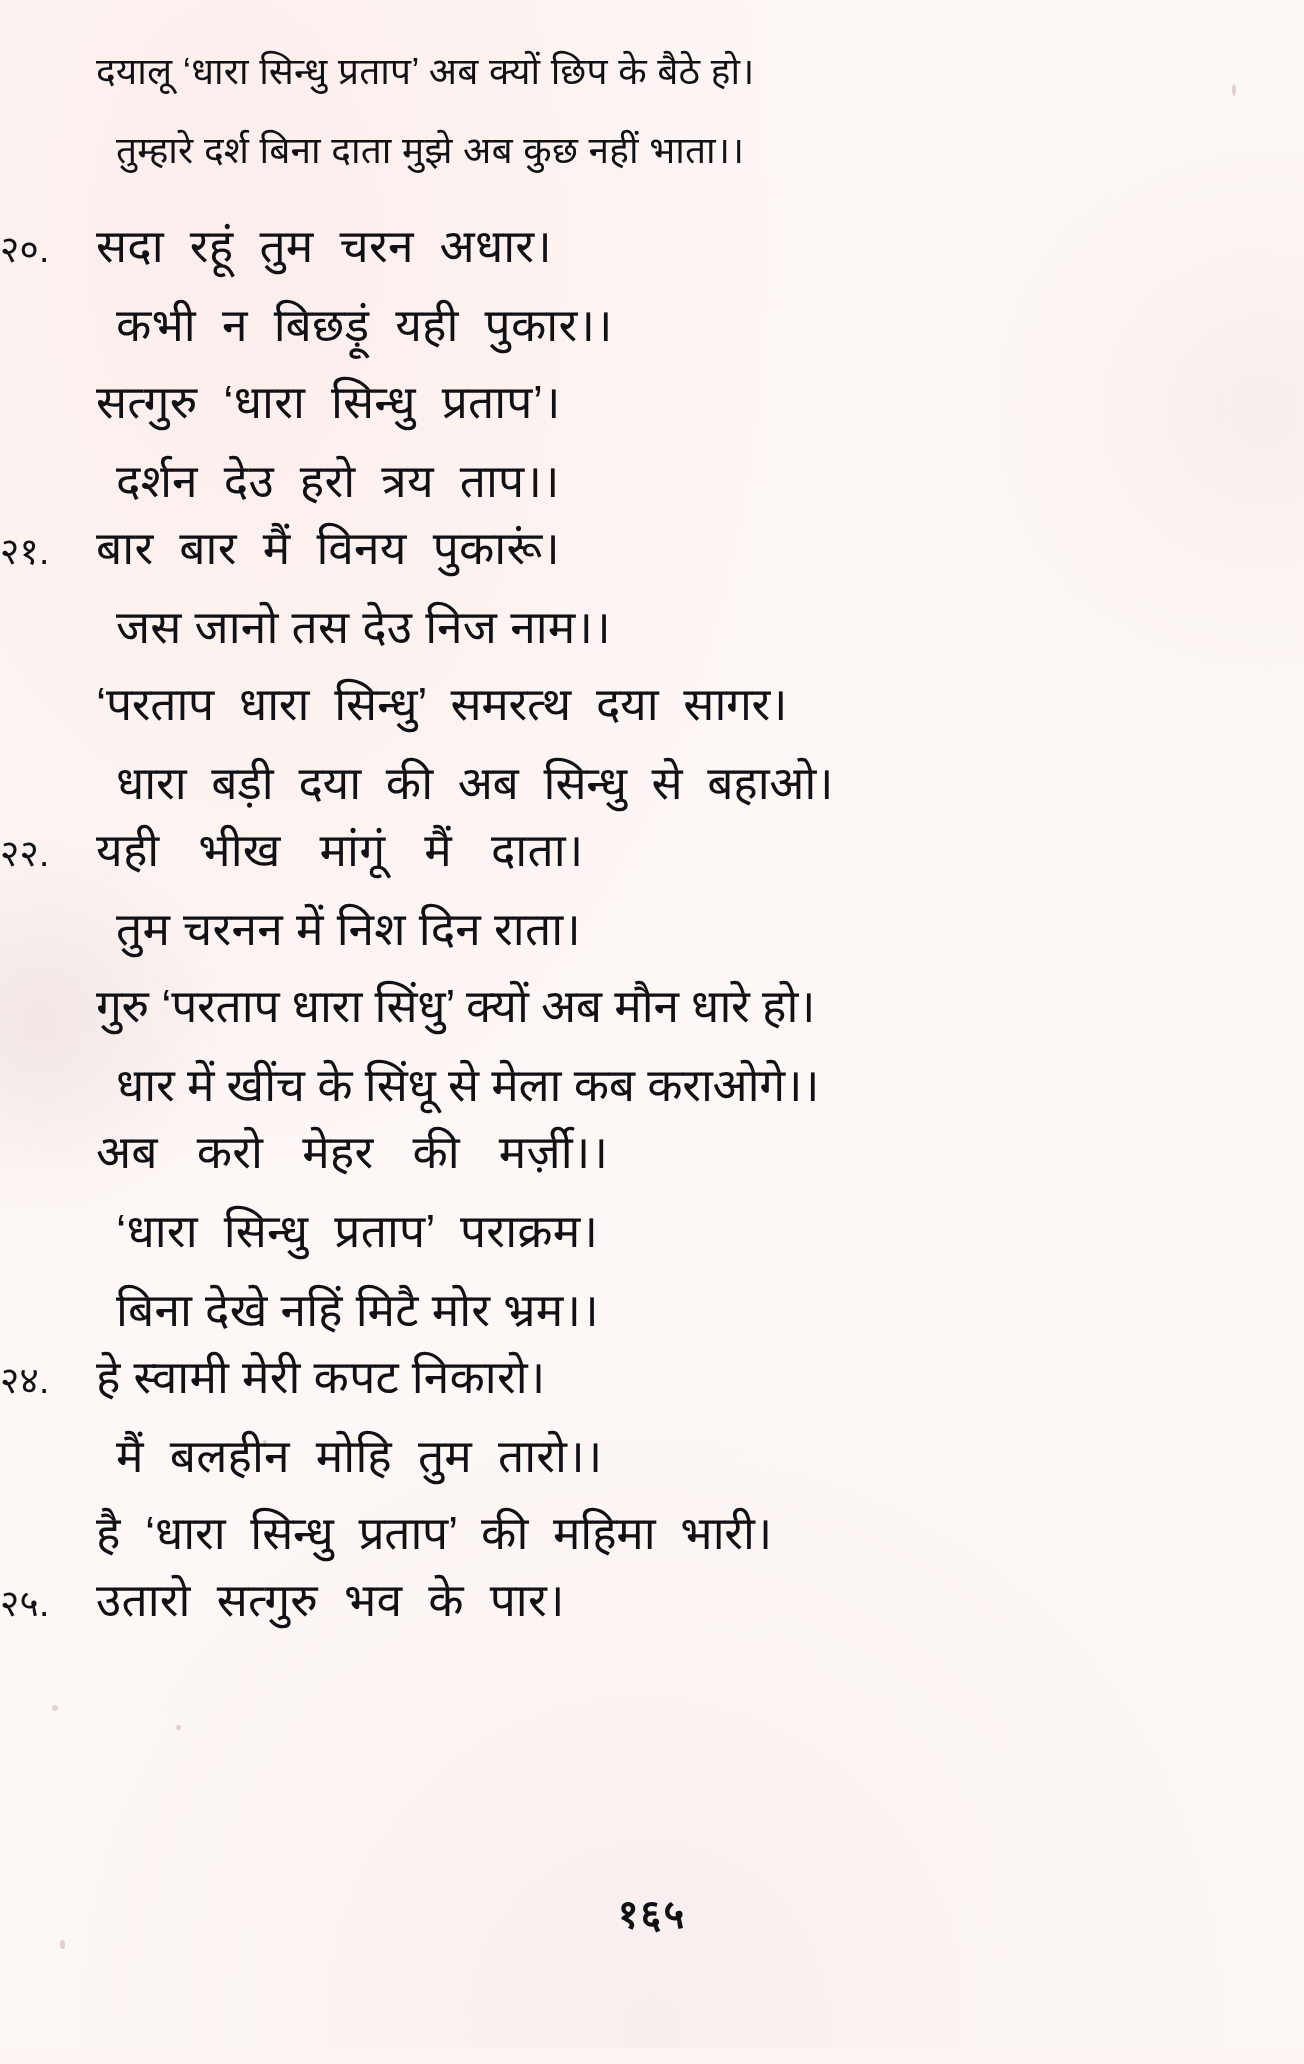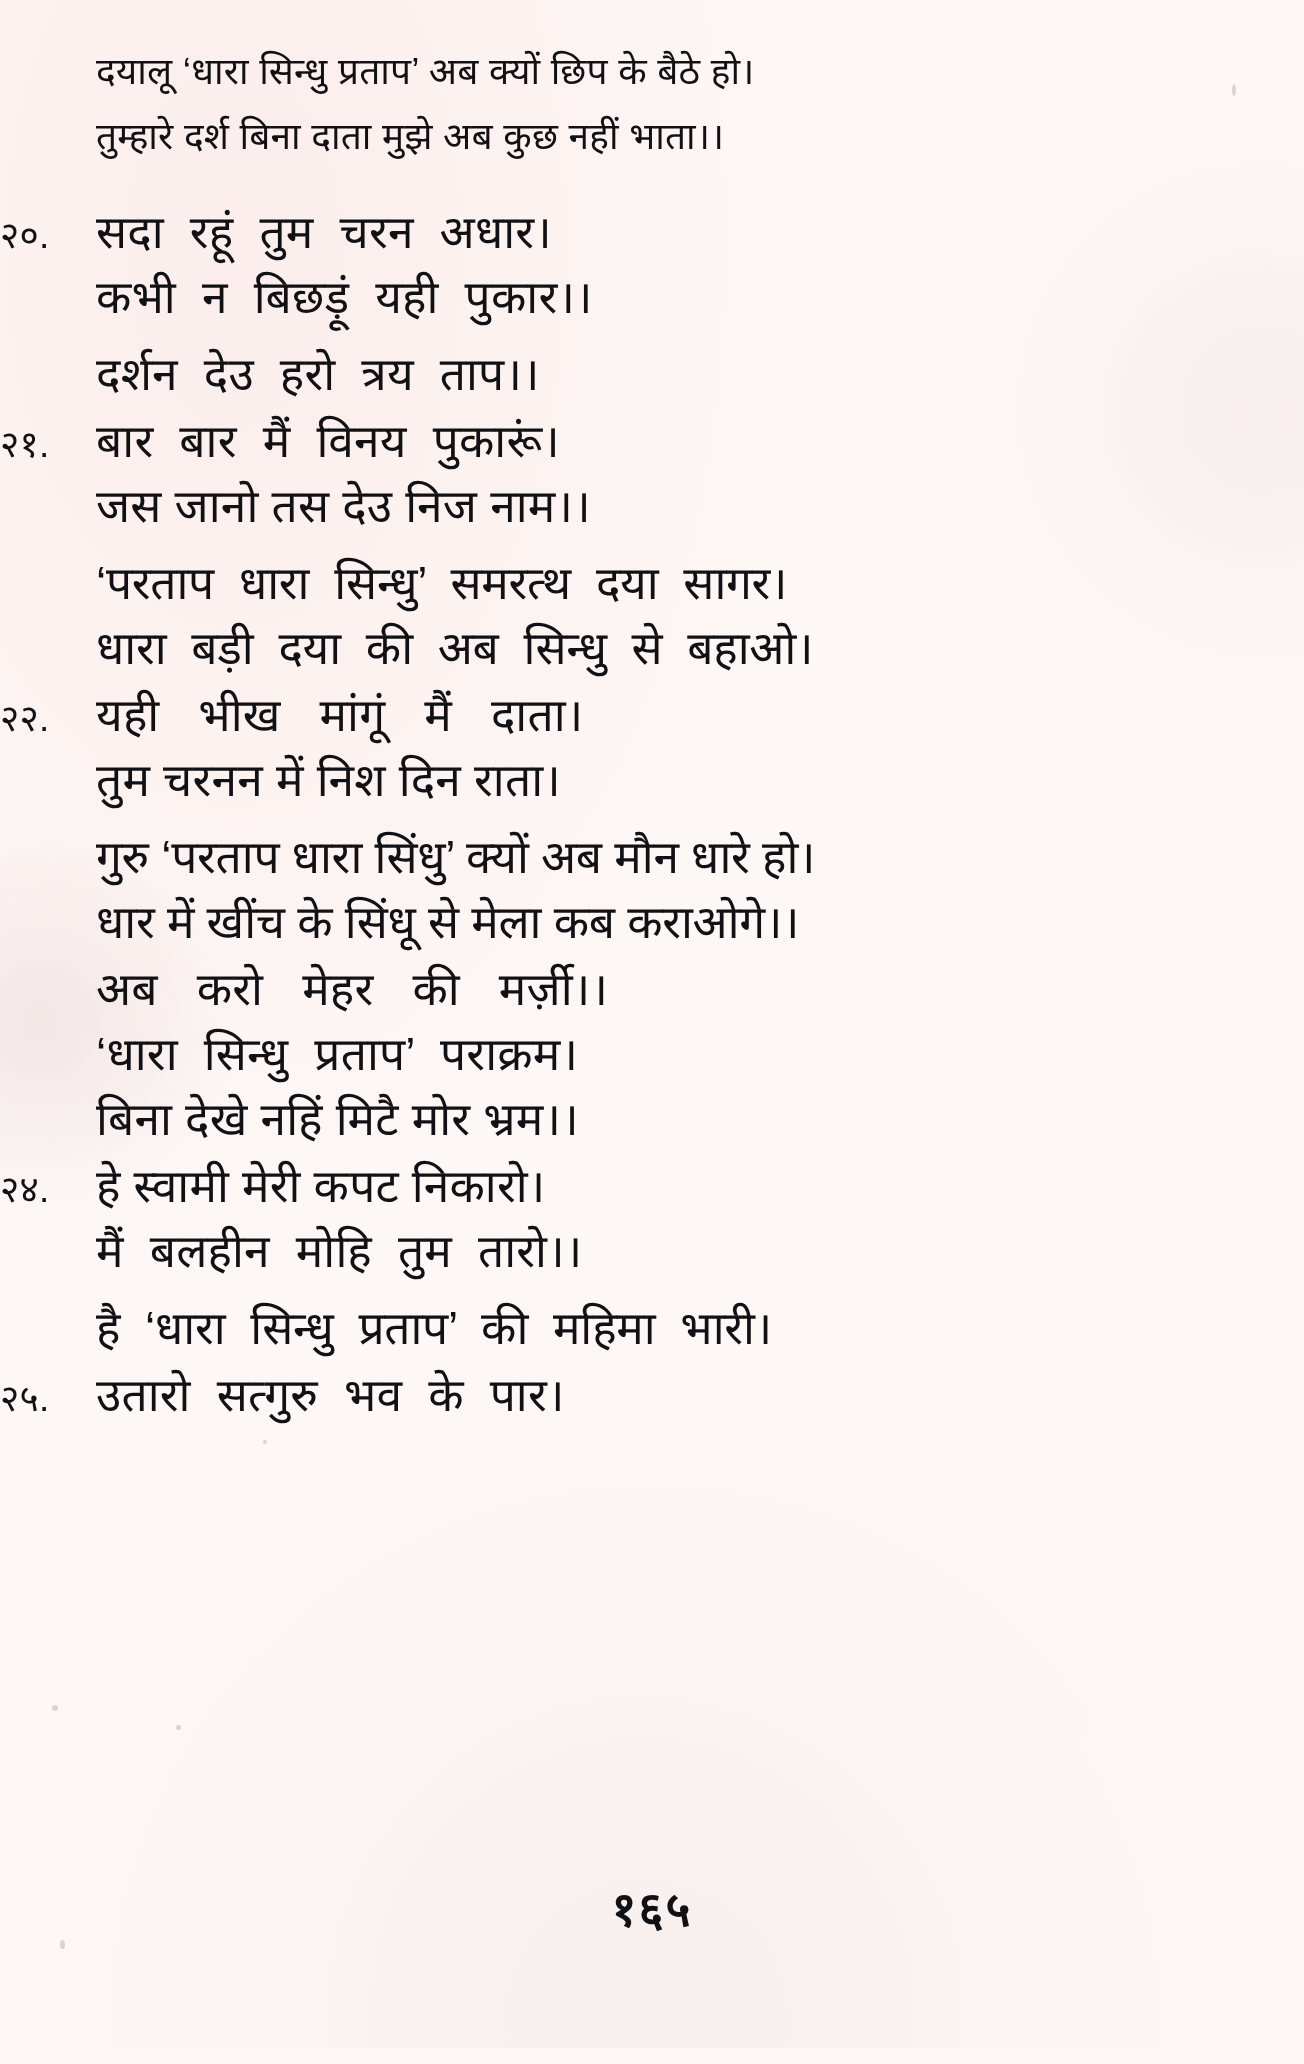--- a/index.html
+++ b/index.html
@@ -82,29 +82,29 @@
   }
   .opening .line {
     margin-bottom: 14px;
   }
   .opening .txt {
     font-size: 37px;
   }
   .vgap-sm { height: 16px; }
   .vgap-md { height: 26px; }
   .vgap-lg { height: 34px; }
-  .line + .line { margin-top: 14px; }
+  .line + .line { margin-top: 28px; padding-left: 20px; }
 
   .page-number {
     position: absolute;
     left: 0;
     right: 0;
     bottom: 108px;
     text-align: center;
-    font-size: 48px;
+    font-size: 40px;
     font-weight: 600;
     color: #111014;
     letter-spacing: 2px;
   }
   .tight .txt { letter-spacing: -0.3px; }
 </style>
 </head>
 <body>
 
 <div class="page">
@@ -136,20 +136,24 @@
         <span class="num">२०.</span>
         <span class="txt">सदा  रहूं  तुम  चरन  अधार।</span>
       </div>
       <div class="line">
         <span class="num blank">००.</span>
         <span class="txt">कभी  न  बिछड़ूं  यही  पुकार।।</span>
       </div>
       <div class="vgap-md"></div>
       <div class="line">
         <span class="num blank">००.</span>
+        <span class="txt">सत्गुरु  ‘धारा  सिन्धु  प्रताप’।</span>
+      </div>
+      <div class="line">
+        <span class="num blank">००.</span>
         <span class="txt">दर्शन  देउ  हरो  त्रय  ताप।।</span>
       </div>
     </div>
 
     <div class="vgap-sm"></div>
 
     <div class="verse-block">
       <div class="line">
         <span class="num">२१.</span>
         <span class="txt">बार  बार  मैं  विनय  पुकारूं।</span>

